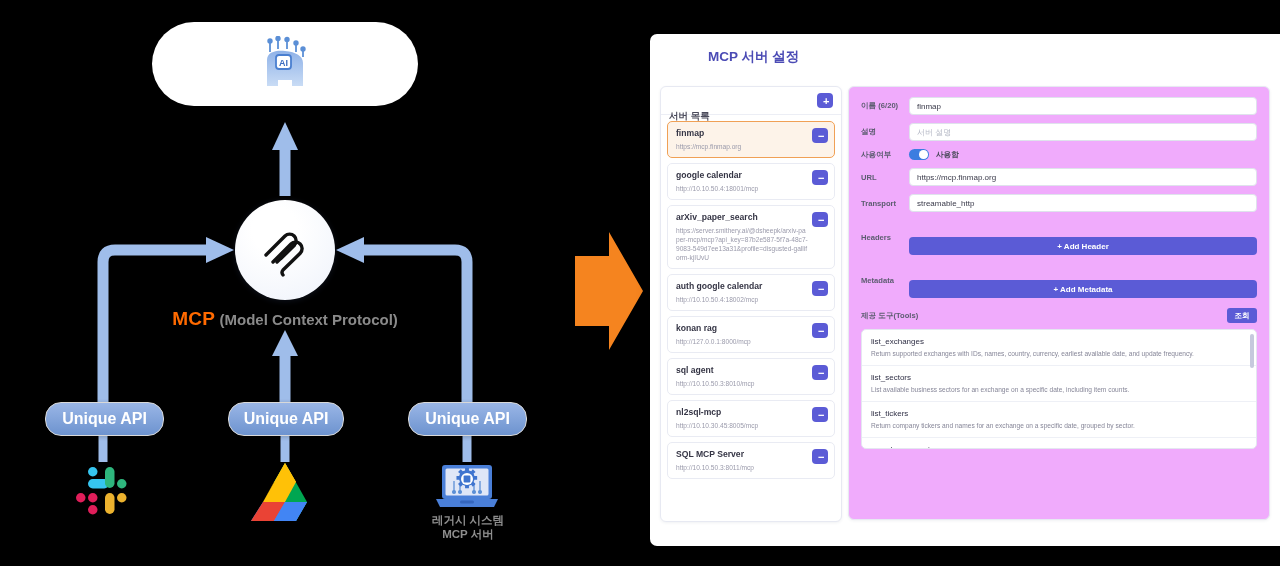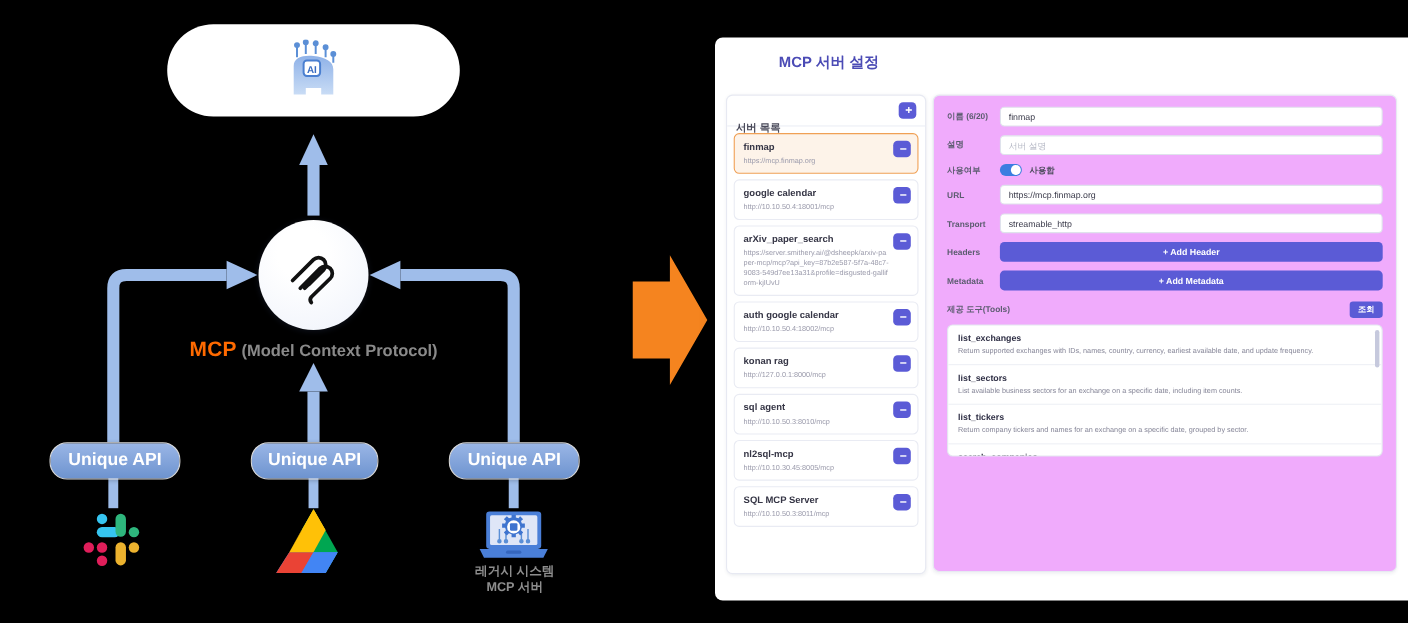--- a/index.html
+++ b/index.html
@@ -105,21 +105,21 @@
   .frow{display:flex;align-items:center;margin-bottom:8px;}
   .flabel{width:48px;flex:0 0 48px;font-size:7.6px;color:#5c5c70;font-weight:600;}
   .finput{
     flex:1 1 auto;height:18px;border:1px solid #dfe2ec;border-radius:4px;
     background:#fff;font-size:8px;color:#3a3a4a;padding:0 7px;box-sizing:border-box;
     font-family:inherit;outline:none;
   }
   .finput::placeholder{color:#b6b9c6;}
   .fbtn{
     flex:1 1 auto;height:18px;border-radius:4px;background:#5b5bd6;border:none;
-    color:#fff;font-size:8px;font-weight:700;cursor:pointer;font-family:inherit;
+    color:#fff;font-size:8px;font-weight:700;cursor:pointer;font-family:inherit;margin-top:17px;
   }
   .toggle-wrap{display:flex;align-items:center;gap:7px;}
   .toggle{
     width:20px;height:11px;border-radius:6px;background:#3b7de0;position:relative;cursor:pointer;
   }
   .toggle::after{
     content:"";position:absolute;right:1.2px;top:1.2px;width:8.6px;height:8.6px;
     border-radius:50%;background:#fff;
   }
   .toggle-label{font-size:7.6px;color:#4a4a5a;font-weight:600;}
@@ -128,21 +128,21 @@
   .tools-title{font-size:7.6px;color:#5c5c70;font-weight:600;}
   .view-btn{
     width:30px;height:15px;border-radius:3px;background:#5b5bd6;color:#fff;border:none;
     font-size:7.5px;font-weight:700;cursor:pointer;font-family:inherit;
   }
   .tools-box{
     position:relative;height:118px;border:1px solid #e4e7f0;border-radius:5px;
     background:#fff;overflow:hidden;
   }
   .tool{padding:6px 12px 6px 9px;border-bottom:1px solid #eef0f6;}
-  .tool-name{font-size:8px;font-weight:700;color:#2f2f45;line-height:11px;}
+  .tool-name{font-size:8px;font-weight:400;color:#2f2f45;line-height:11px;}
   .tool-desc{font-size:6.6px;color:#868698;line-height:10px;margin-top:2px;}
   .tools-scrollbar{
     position:absolute;right:2.5px;top:4px;width:4px;height:34px;border-radius:2px;
     background:#c6c9dd;cursor:pointer;
   }
 </style>
 </head>
 <body>
 
 <div class="stage">

